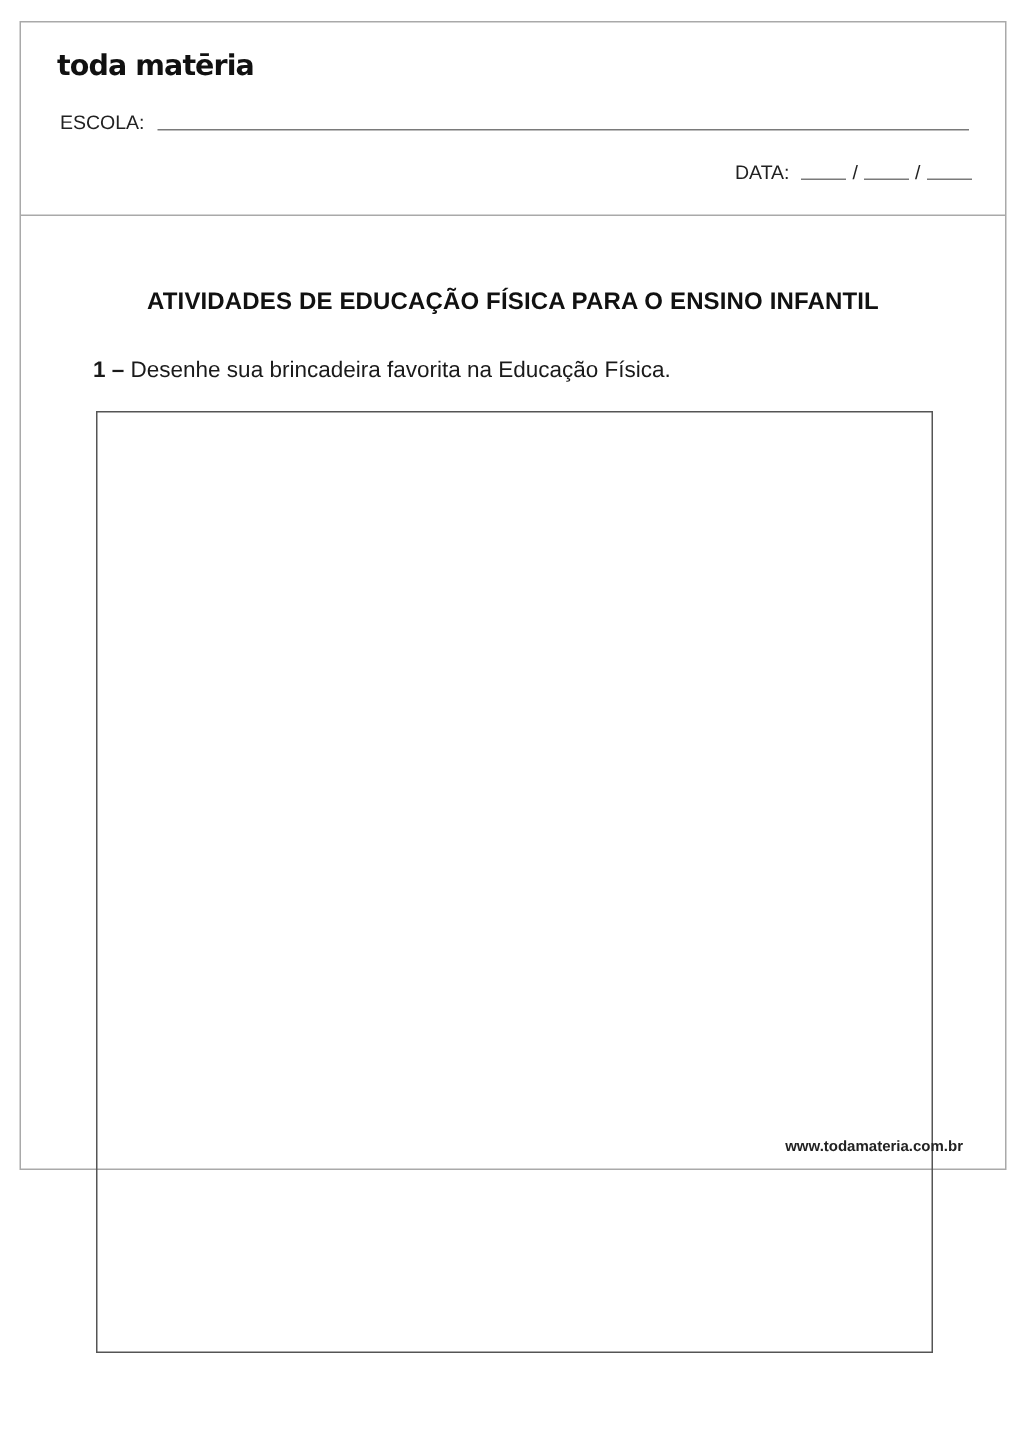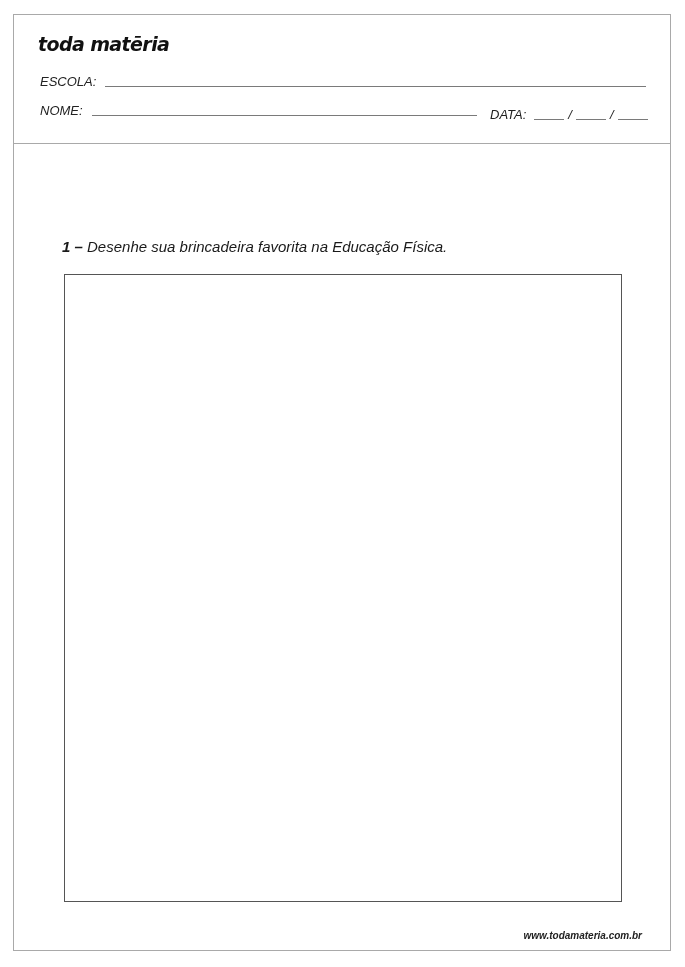--- a/index.html
+++ b/index.html
@@ -13,24 +13,23 @@
       position: relative;
       overflow: hidden;
       font-family: "Liberation Sans", "DejaVu Sans", sans-serif;
       color: #111111;
     }
     .sheet {
       position: absolute;
       left: 13px;
       top: 14px;
       width: 658px;
-      height: 937px;
+      height: 766px;
       border: 1.5px solid #a9a9a9;
       box-sizing: border-box;
-      font-style: italic;
     }
     .header {
       position: absolute;
       left: 0;
       top: 0;
       width: 100%;
       height: 129px;
       border-bottom: 1.5px solid #a9a9a9;
       box-sizing: border-box;
     }
@@ -123,35 +122,32 @@
 <div class="sheet">
 
   <div class="header">
     <div class="logo">toda matēria</div>
 
     <div class="field-row escola">
       <span class="field-label">ESCOLA:</span>
       <span class="field-line"></span>
     </div>
 
-    <div class="field-row nome">
-      <span class="field-label">NOME:</span>
-      <span class="field-line"></span>
-    </div>
 
     <div class="date-row">
       <span class="field-label">DATA:</span>
       <span class="date-blank first"></span>
       <span class="date-sep">/</span>
       <span class="date-blank"></span>
       <span class="date-sep">/</span>
       <span class="date-blank"></span>
     </div>
   </div>
 
+  <div class="title">ATIVIDADES DE EDUCAÇÃO FÍSICA PARA O ENSINO INFANTIL</div>
 
   <div class="question">
     <span class="num">1 –</span>
     <span>Desenhe sua brincadeira favorita na Educação Física.</span>
   </div>
 
   <div class="draw-box"></div>
 
   <div class="footer-url">www.todamateria.com.br</div>
 </div>

